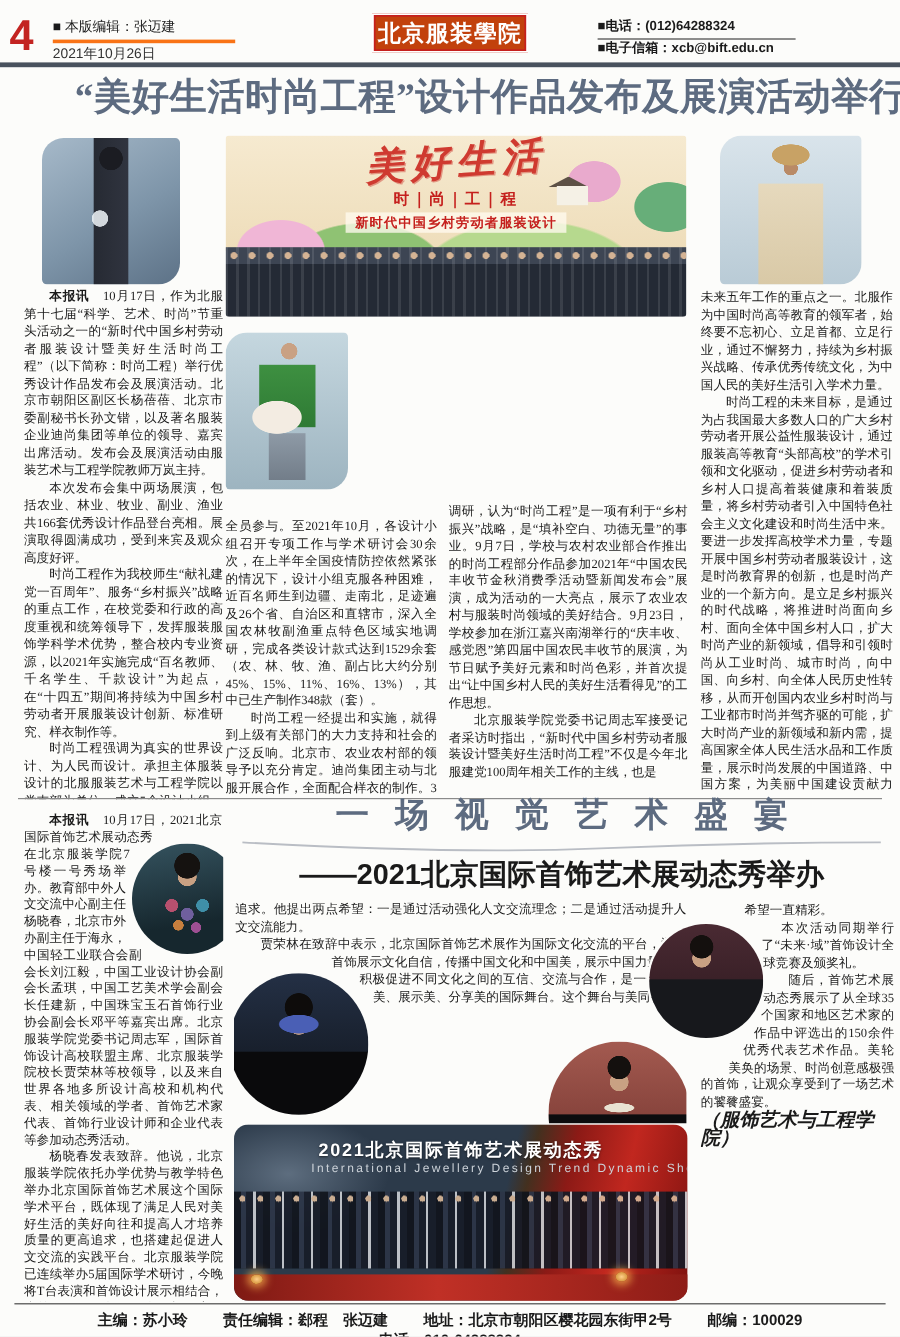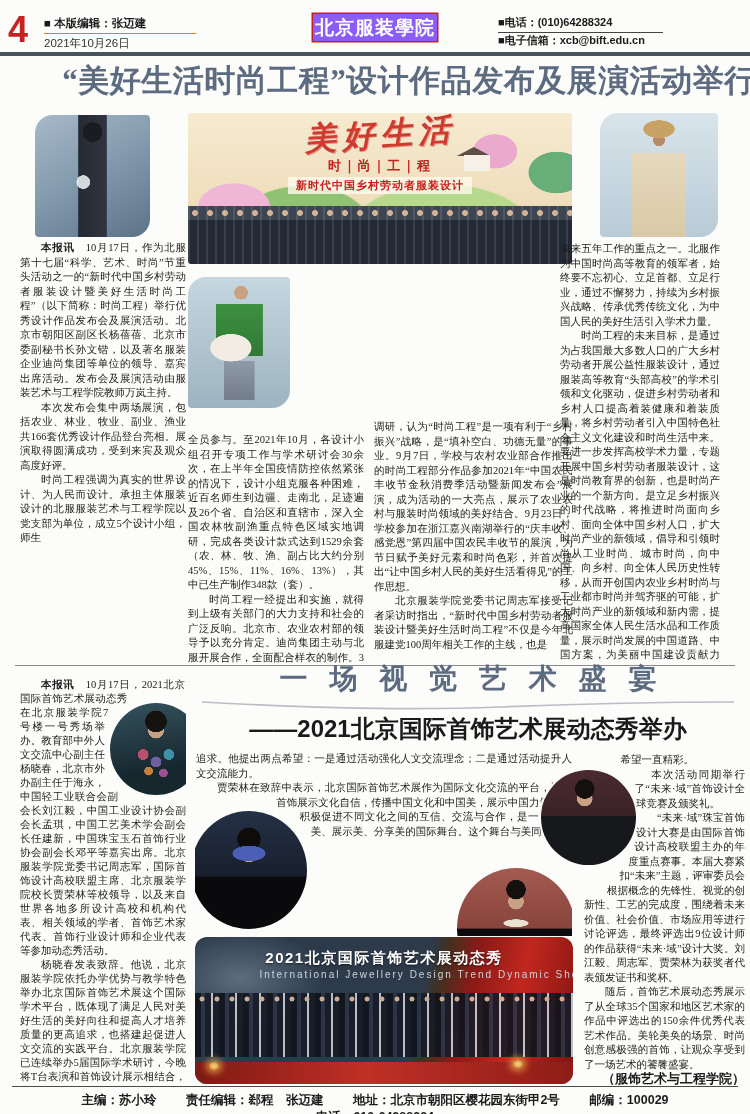--- a/index.html
+++ b/index.html
@@ -5,23 +5,23 @@
   html,body{margin:0;padding:0;background:#e8e8e6;}
   #page{position:relative;width:750px;height:1114px;margin:0 auto;background:#fcfcfa;
         font-family:"Liberation Serif",serif;color:#1a1a1a;overflow:hidden;}
   .abs{position:absolute;}
 
   
   .pagenum{left:8px;top:12px;font-size:36px;font-weight:bold;color:#c32421;
            font-family:"Liberation Sans",sans-serif;line-height:1;}
   .ed-block{left:44px;top:15px;width:152px;font-size:11.5px;line-height:1.4;
             font-family:"Liberation Sans",sans-serif;}
-  .ed-line1{font-weight:bold;border-bottom:1px solid #f97316;padding-bottom:2px;}
+  .ed-line1{font-weight:normal;border-bottom:3px solid #f97316;padding-bottom:2px;}
   .ed-line2{color:#333;padding-top:1px;}
-  .masthead{left:310px;top:11px;width:130px;height:33px;background:#8b5cf6;
+  .masthead{left:310px;top:11px;width:130px;height:33px;background:#c2410c;
             box-shadow:inset 0 0 0 1.5px #fff,inset 0 0 0 3px #c5201d;
             color:#fff;font-weight:bold;font-size:19px;letter-spacing:1px;
             display:flex;align-items:center;justify-content:center;}
   .contact-block{left:498px;top:15px;width:165px;font-size:11px;line-height:1.45;
             font-family:"Liberation Sans",sans-serif;font-weight:bold;}
   .ct-line1{border-bottom:1px solid #444;padding-bottom:1px;}
   .section-title{left:650px;top:16px;font-size:25px;font-weight:bold;
             font-family:"Liberation Sans",sans-serif;letter-spacing:1px;}
   .hdr-rule{left:0;top:52px;width:750px;height:4px;background:#49525e;}
 
@@ -94,23 +94,23 @@
       linear-gradient(#e98b36,#d97c28) 76% 80%/28% 62% no-repeat,
       linear-gradient(#d3e2e8,#b0c4cf);}
 
   .col{font-size:10.5px;line-height:14.5px;text-align:justify;overflow:hidden;}
   .col p{margin:0;text-indent:2em;}
   .col p.noind{text-indent:0;}
   .dateline{font-weight:bold;font-family:"Liberation Sans",sans-serif;}
   .a1-left{left:20px;top:240px;width:166px;height:426px;}
   .a1-mid1{left:188px;top:433px;width:176px;height:232px;}
   .a1-mid2{left:374px;top:420px;width:199px;height:245px;}
-  .a1-right{left:560px;top:242px;width:160px;height:420px;}
-  .attr{text-align:right;font-weight:bold;text-indent:0 !important;
-        font-size:13px;}
+  .a1-right{left:584px;top:242px;width:160px;height:420px;}
+  .attr{text-align:left;font-style:italic;font-weight:bold;text-indent:0 !important;
+        font-size:16px;}
 
   .divider{left:15px;top:665px;width:720px;height:0;border-top:1px solid #8a8a8a;}
 
   
   .headline2{left:190px;top:660px;width:556px;text-align:center;font-size:28px;
              font-weight:bold;color:#5d6b80;letter-spacing:0.78em;text-indent:0.78em;
              white-space:nowrap;}
   .swoosh{left:200px;top:699px;width:536px;height:12px;}
   .subtitle2{left:190px;top:713px;width:556px;text-align:center;font-size:24px;
              font-weight:bold;font-family:"Liberation Sans",sans-serif;}
@@ -193,21 +193,21 @@
 
 <div id="page">
 
   <div class="abs pagenum">4</div>
   <div class="abs ed-block">
     <div class="ed-line1">■ 本版编辑：张迈建</div>
     <div class="ed-line2">2021年10月26日</div>
   </div>
   <div class="abs masthead">北京服装學院</div>
   <div class="abs contact-block">
-    <div class="ct-line1">■电话：(010)64288324</div>
+    <div class="ct-line1">■电话：(012)64288324</div>
     <div>■电子信箱：xcb@bift.edu.cn</div>
   </div>
   <div class="abs hdr-rule"></div>
 
   <div class="abs headline1">“美好生活时尚工程”设计作品发布及展演活动举行</div>
 
   <div class="abs photo ph-left"></div>
 
   <div class="abs ph-center">
     <div class="backdrop">
@@ -221,20 +221,21 @@
   </div>
 
   <div class="abs photo ph-right"></div>
   <div class="abs photo ph-s1"></div>
   <div class="abs photo ph-s2"></div>
   <div class="abs photo ph-s3"></div>
 
   <div class="abs col a1-left">
     <p><span class="dateline">本报讯</span>　<span>10月17日，作为北服第十七届“科学、艺术、时尚”节重头活动之一的“新时代中国乡村劳动者服装设计暨美好生活时尚工程”（以下简称：时尚工程）举行优秀设计作品发布会及展演活动。北京市朝阳区副区长杨蓓蓓、北京市委副秘书长孙文锴，以及著名服装企业迪尚集团等单位的领导、嘉宾出席活动。发布会及展演活动由服装艺术与工程学院教师万岚主持。</span></p>
     <p>本次发布会集中两场展演，包括农业、林业、牧业、副业、渔业共166套优秀设计作品登台亮相。展演取得圆满成功，受到来宾及观众高度好评。</p>
+    <p>时尚工程作为我校师生“献礼建党一百周年”、服务“乡村振兴”战略的重点工作，在校党委和行政的高度重视和统筹领导下，发挥服装服饰学科学术优势，整合校内专业资源，以2021年实施完成“百名教师、千名学生、千款设计”为起点，在“十四五”期间将持续为中国乡村劳动者开展服装设计创新、标准研究、样衣制作等。</p>
     <p>时尚工程强调为真实的世界设计、为人民而设计。承担主体服装设计的北服服装艺术与工程学院以党支部为单位，成立5个设计小组，师生</p>
   </div>
 
   <div class="abs col a1-mid1">
     <p class="noind">全员参与。至2021年10月，各设计小组召开专项工作与学术研讨会30余次，在上半年全国疫情防控依然紧张的情况下，设计小组克服各种困难，近百名师生到边疆、走南北，足迹遍及26个省、自治区和直辖市，深入全国农林牧副渔重点特色区域实地调研，完成各类设计款式达到1529余套（农、林、牧、渔、副占比大约分别45%、15%、11%、16%、13%），其中已生产制作348款（套）。</p>
     <p>时尚工程一经提出和实施，就得到上级有关部门的大力支持和社会的广泛反响。北京市、农业农村部的领导予以充分肯定。迪尚集团主动与北服开展合作，全面配合样衣的制作。3月5日，农业农村部市场与信息化司领导专题来北服开展座谈</p>
   </div>
 
   <div class="abs col a1-mid2">
     <p class="noind">调研，认为“时尚工程”是一项有利于“乡村振兴”战略，是“填补空白、功德无量”的事业。9月7日，学校与农村农业部合作推出的时尚工程部分作品参加2021年“中国农民丰收节金秋消费季活动暨新闻发布会”展演，成为活动的一大亮点，展示了农业农村与服装时尚领域的美好结合。9月23日，学校参加在浙江嘉兴南湖举行的“庆丰收、感党恩”第四届中国农民丰收节的展演，为节日赋予美好元素和时尚色彩，并首次提出“让中国乡村人民的美好生活看得见”的工作思想。</p>
@@ -270,21 +271,20 @@
     <p class="noind">追求。他提出两点希望：一是通过活动强化人文交流理念；二是通过活动提升人文交流能力。</p>
     <p>贾荣林在致辞中表示，北京国际首饰艺术展作为国际文化交流的平台，通过首饰展示文化自信，传播中国文化和中国美，展示中国力量，并积极促进不同文化之间的互信、交流与合作，是一个创造美、展示美、分享美的国际舞台。这个舞台与美同行，</p>
   </div>
 
   <div class="abs c4"></div>
 
   <div class="abs col a2-right">
     <span class="shape-spacer"></span>
     <p class="noind">希望一直精彩。</p>
     <p>本次活动同期举行了“未来·域”首饰设计全球竞赛及颁奖礼。</p>
-    <p>“未来·域”珠宝首饰设计大赛是由国际首饰设计高校联盟主办的年度重点赛事。本届大赛紧扣“未来”主题，评审委员会根据概念的先锋性、视觉的创新性、工艺的完成度，围绕着未来价值、社会价值、市场应用等进行讨论评选，最终评选出9位设计师的作品获得“未来·域”设计大奖。刘江毅、周志军、贾荣林为获奖者代表颁发证书和奖杯。</p>
     <p>随后，首饰艺术展动态秀展示了从全球35个国家和地区艺术家的作品中评选出的150余件优秀代表艺术作品。美轮美奂的场景、时尚创意感极强的首饰，让观众享受到了一场艺术的饕餮盛宴。</p>
     <p class="attr">（服饰艺术与工程学院）</p>
   </div>
 
   <div class="abs ph-big">
     <div class="cap1">2021北京国际首饰艺术展动态秀</div>
     <div class="cap2">International Jewellery Design Trend Dynamic Show</div>
     <div class="crowd2"></div>
     <div class="carpet"></div>
     <div class="spot" style="left:14px;bottom:14px;"></div>

